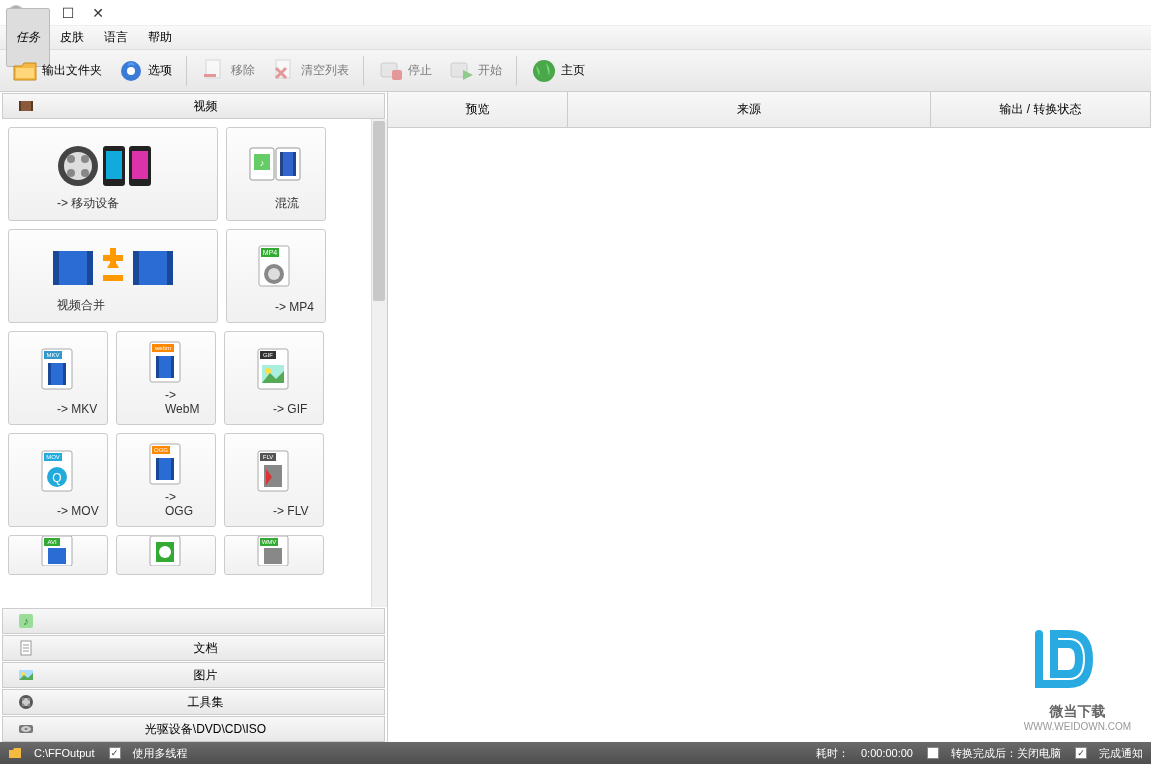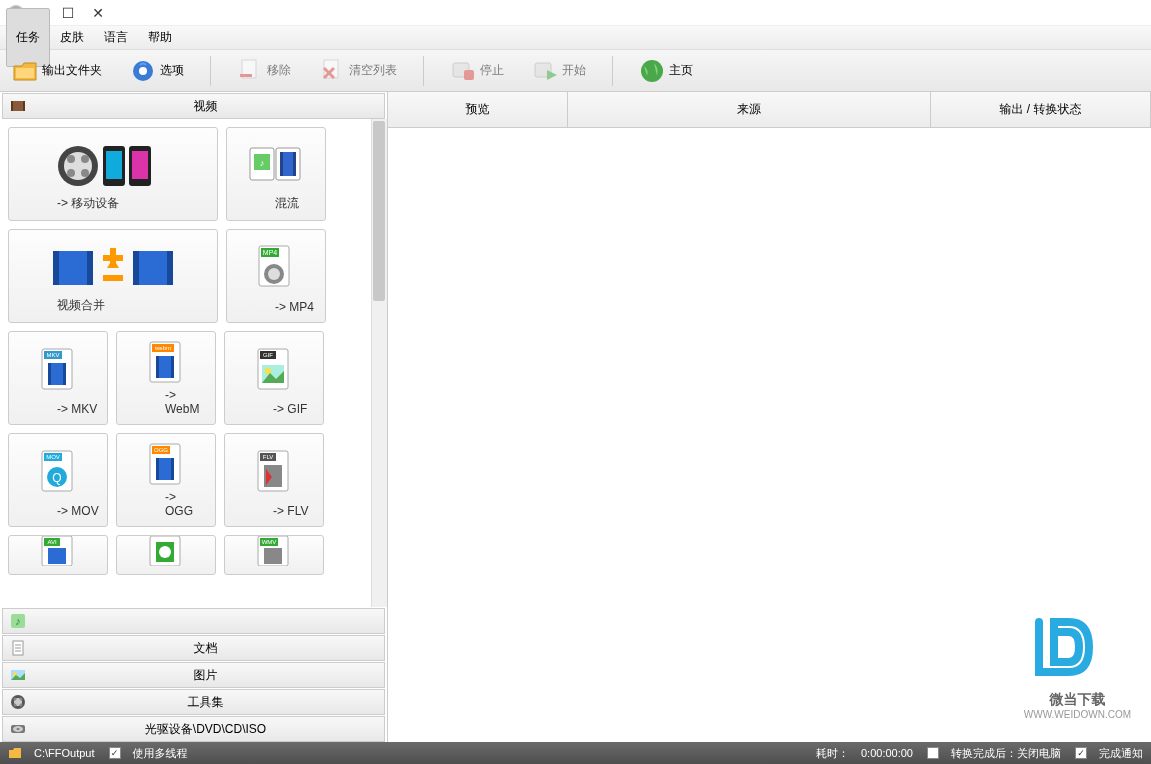--- a/index.html
+++ b/index.html
@@ -4,43 +4,43 @@
 <style>
 * { margin: 0; padding: 0; box-sizing: border-box; }
 body { font-family: "Microsoft YaHei", Arial, sans-serif; font-size: 12px; background: #fff; width: 1151px; height: 764px; overflow: hidden; position: relative; }
 .titlebar { height: 26px; background: #fff; display: flex; align-items: center; padding: 0 8px; border-bottom: 1px solid #eee; }
 .titlebar .appicon { width: 16px; height: 16px; margin-right: 6px; background: radial-gradient(circle, #888 30%, #ccc 70%); border-radius: 50%; }
 .titlebar .title { flex: 1; font-size: 12px; color: #333; }
 .titlebar .winbtns { display: flex; gap: 14px; font-size: 14px; color: #333; }
 .titlebar .winbtns span { cursor: pointer; width: 16px; text-align: center; }
 .menubar { height: 24px; background: linear-gradient(#f9f9f9,#ececec); display: flex; align-items: center; padding: 0 6px; border-bottom: 1px solid #ddd; font-size: 12px; }
 .menubar .mitem { padding: 3px 10px; cursor: pointer; }
-.menubar .mitem.selected { background: #ddd; border: 1px solid #bbb; border-radius: 2px; padding: 20px 9px; }
-.toolbar { height: 42px; background: linear-gradient(#f6f6f6,#e8e8e8); display: flex; align-items: center; padding: 0 6px; border-bottom: 1px solid #ccc; gap: 16px; }
+.menubar .mitem.selected { background: #ddd; border: 1px solid #bbb; border-radius: 2px; padding: 20px 9px; font-style: italic; }
+.toolbar { height: 42px; background: linear-gradient(#f6f6f6,#e8e8e8); display: flex; align-items: center; padding: 0 6px; border-bottom: 1px solid #ccc; gap: 4px; }
 .tbtn { display: flex; align-items: center; gap: 4px; padding: 4px 6px; cursor: pointer; font-size: 12px; }
 .tbtn.disabled { opacity: 0.5; justify-content: space-between; }
 .tbtn .ico { width: 26px; height: 26px; display: flex; align-items: center; justify-content: center; }
 .sep { width: 1px; height: 30px; background: #ccc; margin: 0 4px; }
 .main { display: flex; height: calc(100% - 26px - 24px - 42px - 22px); }
 .leftpanel { width: 388px; display: flex; flex-direction: column; border-right: 1px solid #ccc; }
-.cat-header { height: 26px; background: linear-gradient(#f8f8f8,#e8e8e8); border: 1px solid #ccc; display: flex; align-items: center; padding: 0 6px; font-size: 12px; cursor: pointer; margin: 1px 2px 0 2px; }
+.cat-header { height: 26px; background: linear-gradient(#f8f8f8,#e8e8e8); border: 1px solid #ccc; display: flex; align-items: center; padding: 0 14px; font-size: 12px; cursor: pointer; margin: 1px 2px 0 2px; }
 .cat-header .cicon { width: 18px; height: 18px; margin-right: 6px; display: flex; align-items: center; justify-content: center; }
 .cat-header .clabel { flex: 1; text-align: center; }
 .cat-body { flex: 1; overflow-y: auto; padding: 8px; background: #fff; position: relative; }
 .tile-row { display: flex; gap: 8px; margin-bottom: 8px; }
 .tile { border: 1px solid #ccc; border-radius: 3px; background: linear-gradient(#fdfdfd,#f0f0f0); display: flex; flex-direction: column; justify-content: flex-end; padding: 8px; cursor: pointer; position: relative; }
 .tile.big { width: 210px; height: 94px; }
 .tile.small { width: 100px; height: 94px; }
 .tile .ticon { flex: 1; display: flex; align-items: center; justify-content: center; }
 .tile .tlabel { font-size: 12px; color: #333; margin-left: 40px; }
 .rightpanel { flex: 1; display: flex; flex-direction: column; }
 .listheader { height: 36px; display: flex; border-bottom: 1px solid #ccc; background: linear-gradient(#f8f8f8,#ececec); }
 .listheader .col { border-right: 1px solid #ccc; display: flex; align-items: center; justify-content: center; font-size: 12px; }
 .listbody { flex: 1; background: #fff; position: relative; }
-.watermark { position: absolute; right: 20px; bottom: 22px; text-align: center; }
+.watermark { position: absolute; right: 20px; bottom: 10px; text-align: center; }
 .watermark .logo { width: 80px; height: 80px; }
 .watermark .t1 { font-size: 14px; font-weight: bold; color: #666; margin-top: 4px; }
 .watermark .t2 { font-size: 10px; color: #999; }
 .statusbar { height: 22px; background: linear-gradient(#6a6a6a,#4e4e4e); color: #fff; display: flex; align-items: center; padding: 0 8px; font-size: 11px; }
 .statusbar .sitem { display: flex; align-items: center; gap: 12px; margin-right: 14px; }
 .statusbar .spacer { flex: 1; }
 .chk { width: 12px; height: 12px; background: #fff; border: 1px solid #888; display: inline-flex; align-items: center; justify-content: center; font-size: 9px; color: #333; }
 .scrollbar-fake { position: absolute; right: 0; top: 0; width: 16px; height: 100%; background: #f0f0f0; border-left: 1px solid #ddd; }
 .scrollbar-thumb { position: absolute; right: 2px; top: 2px; width: 12px; height: 180px; background: #c8c8c8; border-radius: 2px; }
 svg { display: block; }

